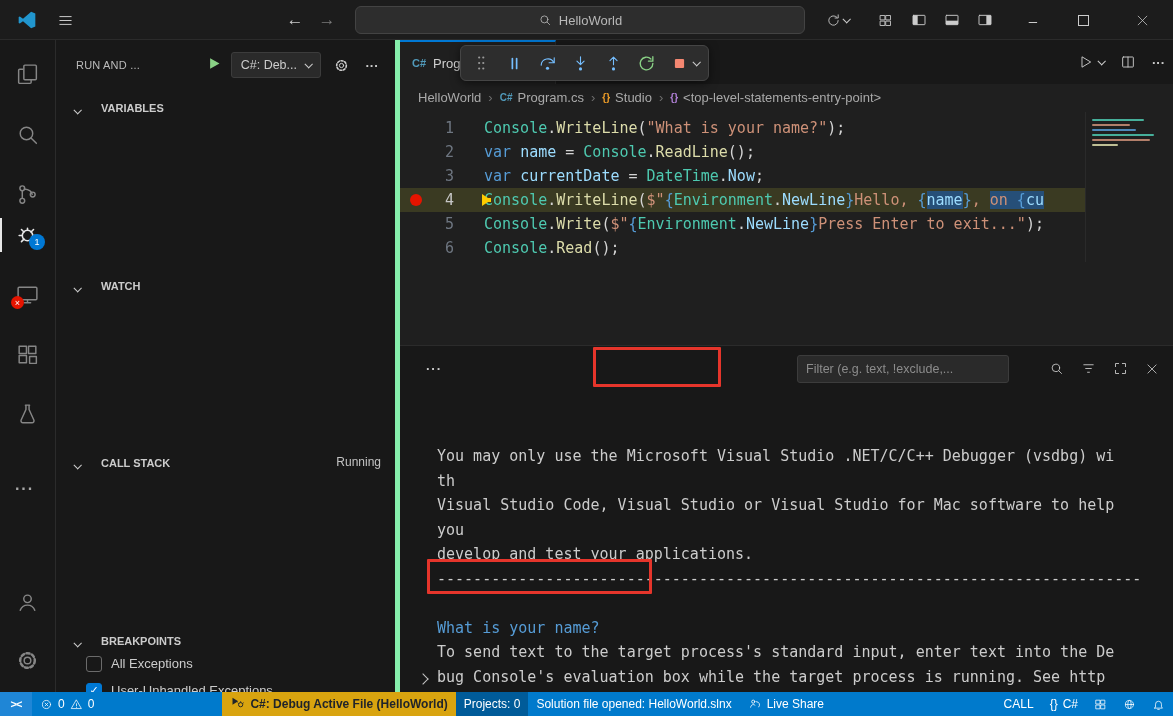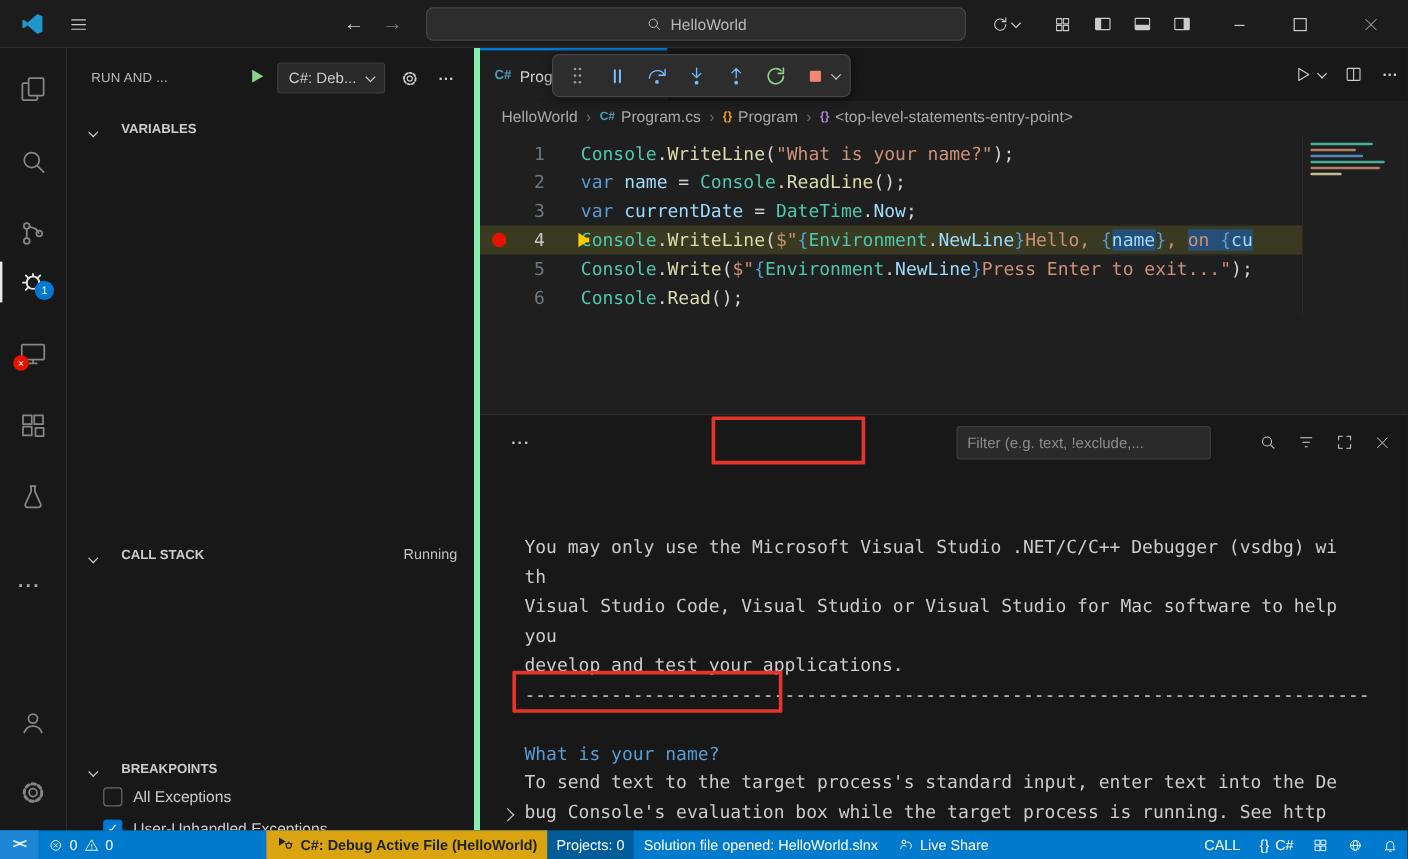--- a/index.html
+++ b/index.html
@@ -275,20 +275,24 @@
             <circle cx="12" cy="12" r="6.8" stroke-dasharray="2.8 2.3" style="stroke-width:2.2"></circle>
           </svg>
       </span>
       <span class="sb-ico" style="font-weight:bold">···</span>
     </div>
 
     <div class="sb-section" style="top:52px">
       <span class="chev"></span>
       <span>VARIABLES</span>
     </div>
+    <div class="sb-section" style="top:230px">
+      <span class="chev"></span>
+      <span>WATCH</span>
+    </div>
     <div class="sb-section" style="top:585px">
       <span class="chev"></span>
       <span>BREAKPOINTS</span>
     </div>
     <div class="sb-section" style="top:407px">
       <span class="chev"></span>
       <span>CALL STACK</span>
       <span class="sec-status">Running</span>
     </div>
     <div class="bp-list">
@@ -383,21 +387,21 @@
           <span>HelloWorld</span>
         </span>
         <span class="bc-sep">›</span>
         <span class="bc-item">
           <span class="bc-ico" style="color: rgb(81, 154, 186);">C#</span>
           <span>Program.cs</span>
         </span>
         <span class="bc-sep">›</span>
         <span class="bc-item">
           <span class="bc-ico" style="color: rgb(238, 157, 40);">{}</span>
-          <span>Program</span>
+          <span>Studio</span>
         </span>
         <span class="bc-sep">›</span>
         <span class="bc-item">
           <span class="bc-ico" style="color: rgb(177, 128, 215);">{}</span>
           <span>&lt;top-level-statements-entry-point&gt;</span>
         </span>
       </div>
 
     <div class="code-area">
       <div>

